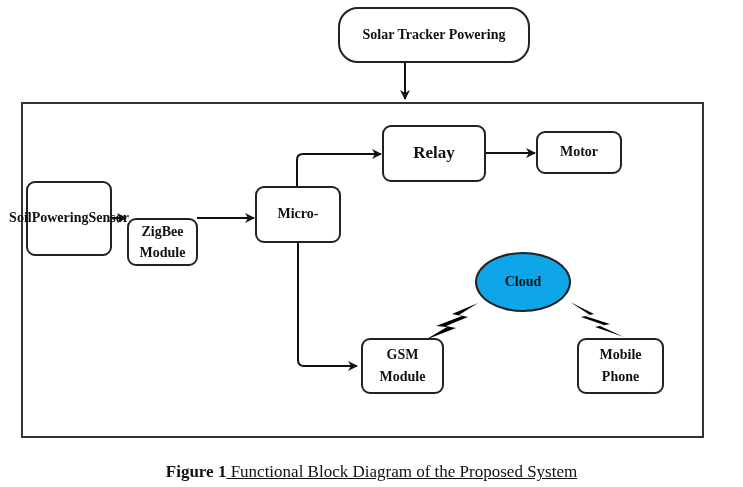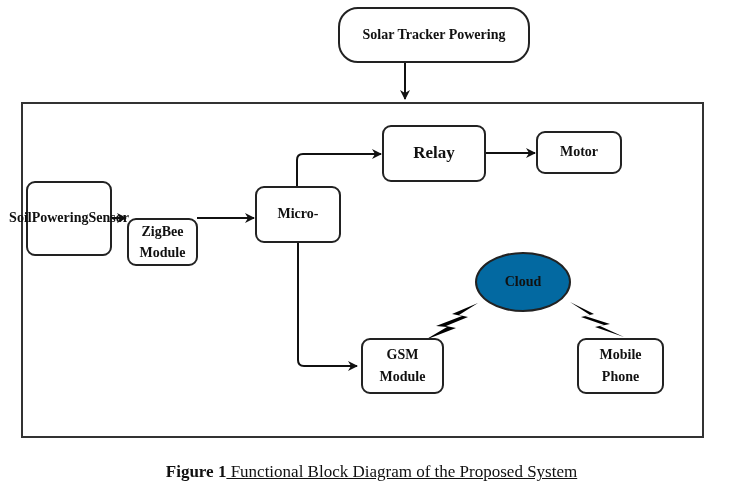--- a/index.html
+++ b/index.html
@@ -8,21 +8,21 @@
     svg { position: absolute; left: 0; top: 0; }
     .box { position: absolute; border: 2px solid #222; border-radius: 9px; background: #fff;
       display: flex; align-items: center; justify-content: center; text-align: center;
       font-weight: bold; box-sizing: border-box; line-height: 1.45; }
     .frame { position: absolute; left: 21px; top: 102px; width: 683px; height: 336px;
       border: 2px solid #333; box-sizing: border-box; }
     .caption { position: absolute; left: 0; width: 743px; top: 462px; text-align: center; font-size: 17px; }
     .caption b { font-weight: bold; }
     .cloud { position: absolute; left: 475px; top: 252px; width: 96px; height: 60px;
       border: 2px solid #222; border-radius: 50%; box-sizing: border-box;
-      display: flex; align-items: center; justify-content: center; font-weight: bold; font-size: 14px; background:#0369a1; }
+      display: flex; align-items: center; justify-content: center; font-weight: bold; font-size: 14px; background:#0ea5e9; }
   </style>
 </head>
 <body>
 
 <svg width="743" height="487">
   <defs>
     <marker id="ah" markerWidth="10" markerHeight="10" refX="9" refY="5" orient="auto" markerUnits="userSpaceOnUse">
       <path d="M0,0 L10,5 L0,10 L3,5 Z" fill="#111"></path>
     </marker>
   </defs>

